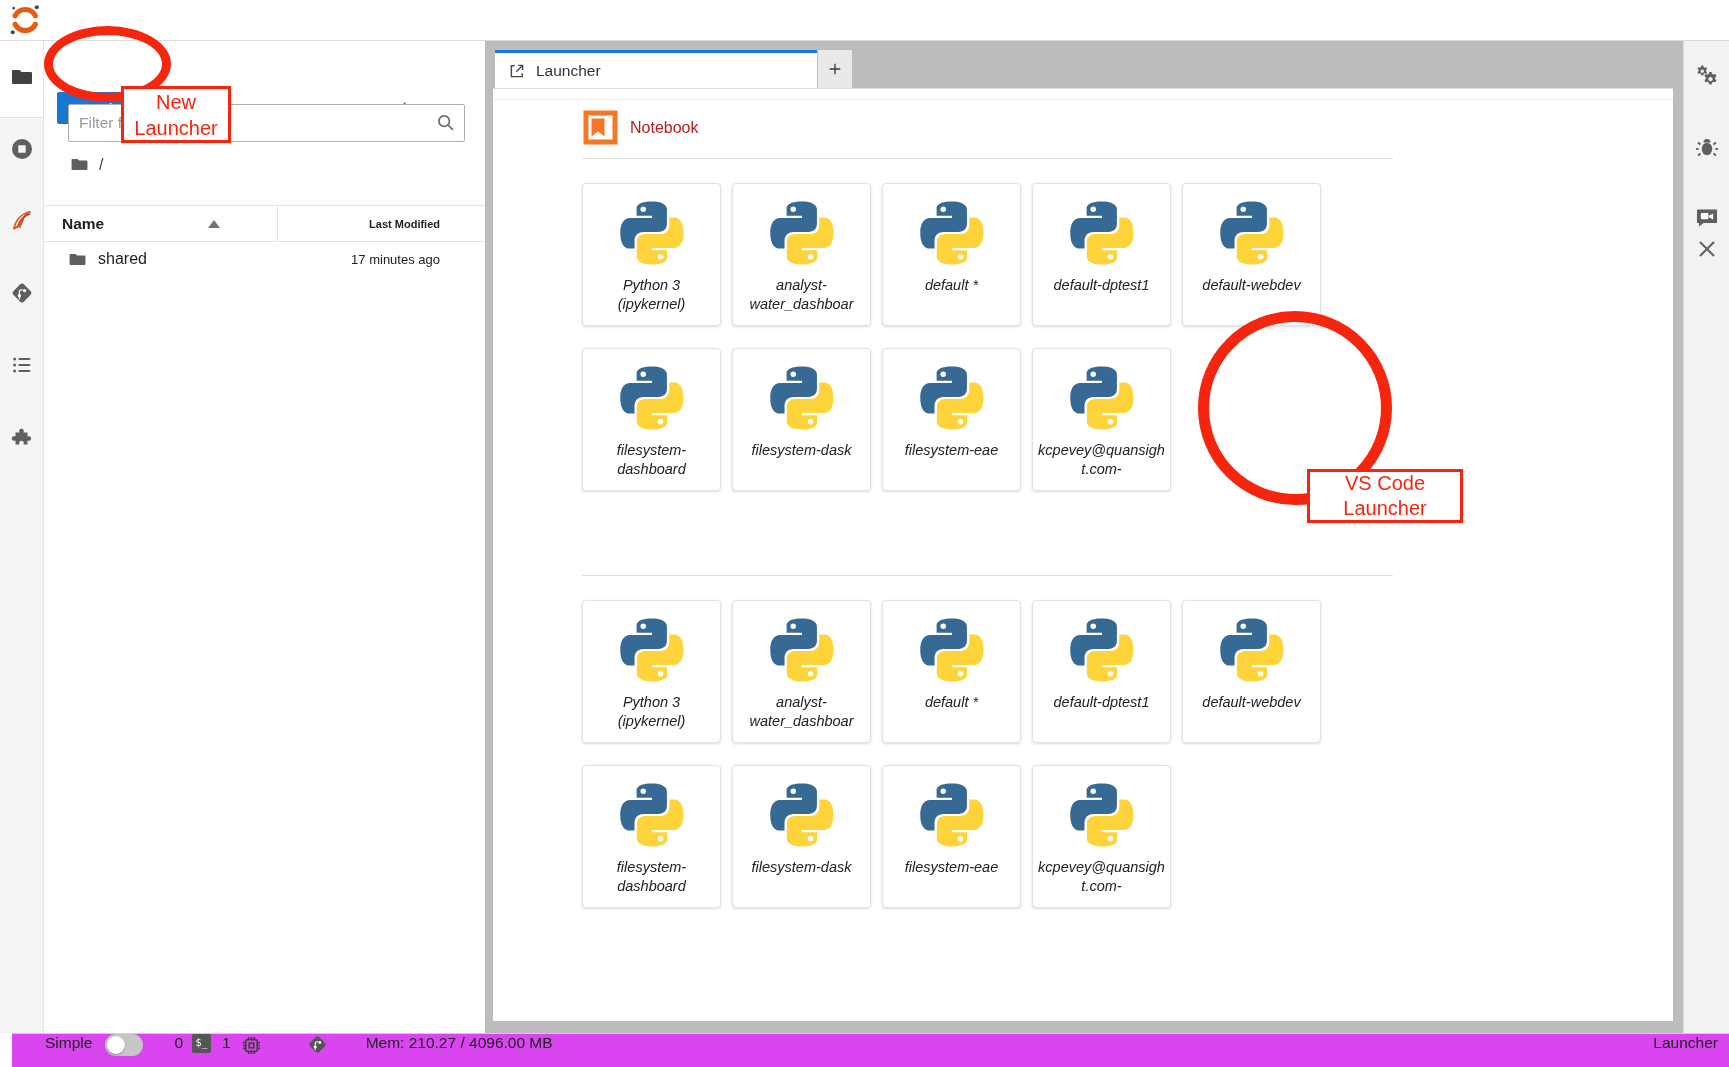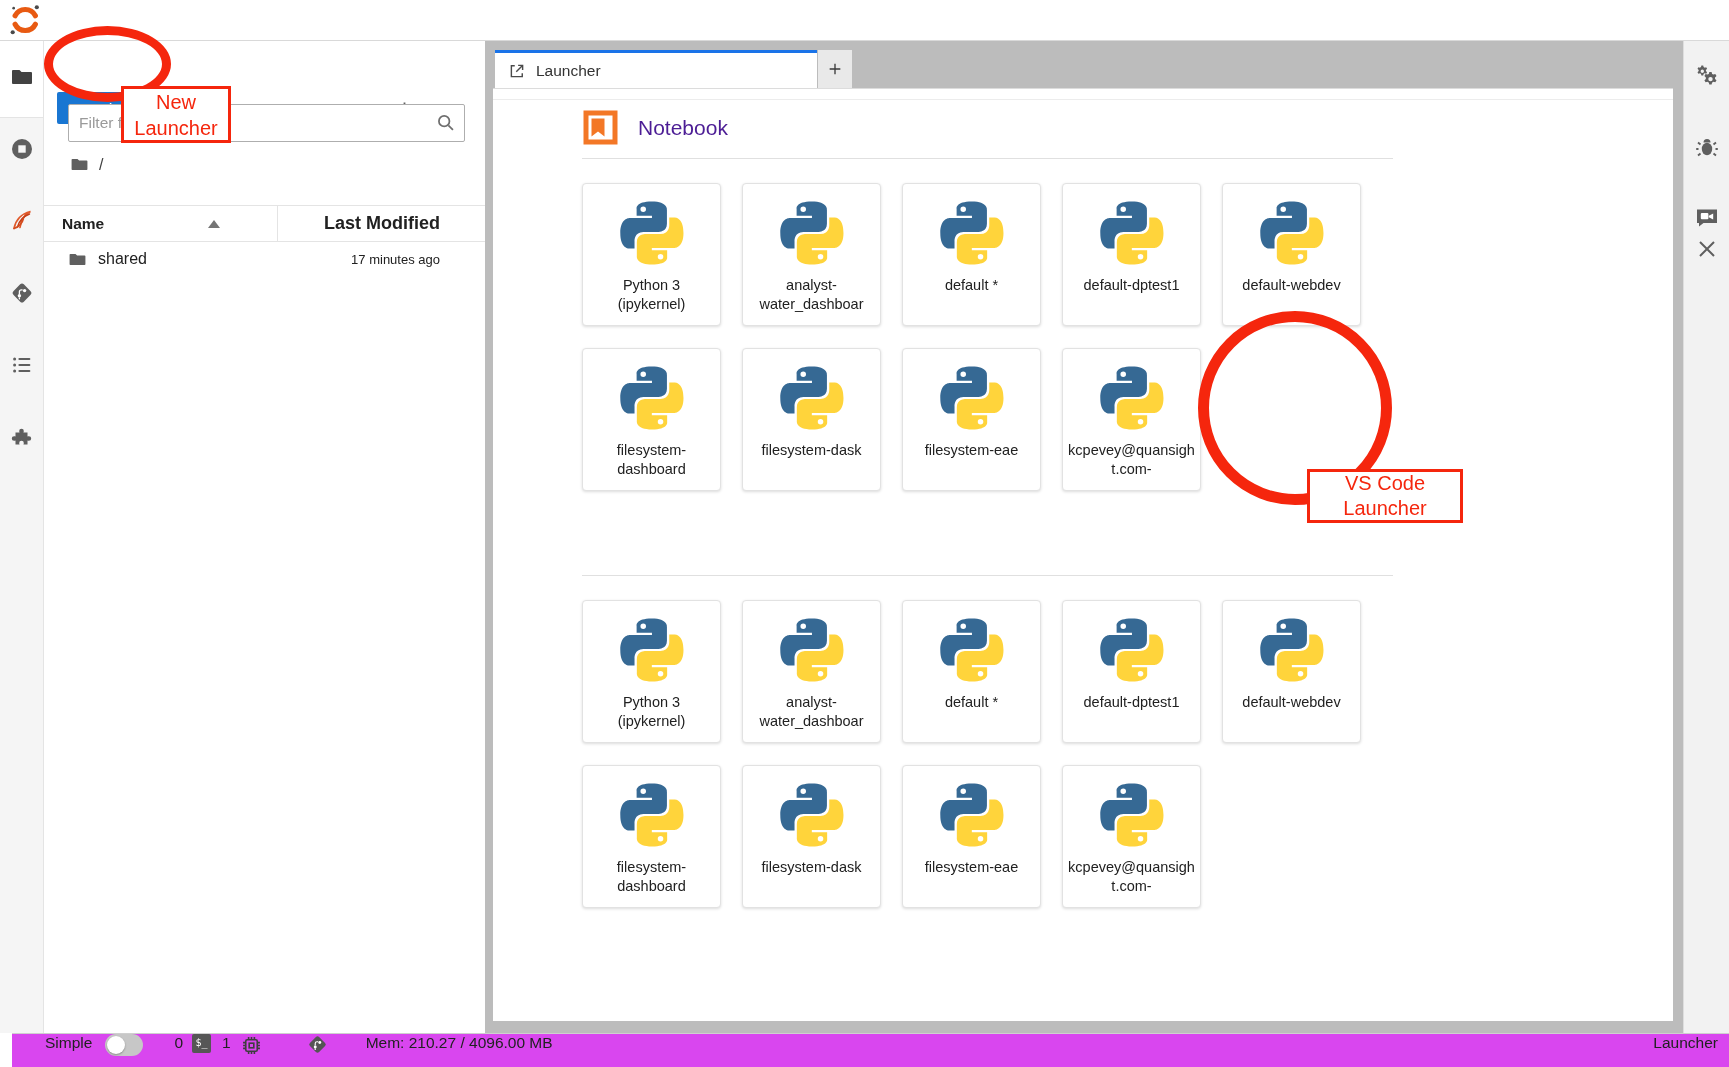--- a/index.html
+++ b/index.html
@@ -59,21 +59,21 @@
     border-top:1px solid #e4e4e4; border-bottom:1px solid #e4e4e4;
     display:flex; align-items:center;
   }
   #fb-header .colname { margin-left:18px; font-size:15.5px; color:#212121; font-weight:bold; }
   #sort-asc-icon {
     width:0; height:0; margin-left:104px;
     border-left:6px solid transparent; border-right:6px solid transparent;
     border-bottom:8px solid #757575;
   }
   #fb-header .colsep { position:absolute; left:233px; top:0; bottom:0; width:1px; background:#e4e4e4; }
-  #fb-header .colmod { position:absolute; right:45px; font-size:18px; font-weight:bold; color:#212121; }
+  #fb-header .colmod { position:absolute; right:45px; font-size:11px; font-weight:bold; color:#212121; }
   #fb-rows { position:absolute; left:0; top:201px; width:441px; }
   .fb-row { height:34px; display:flex; align-items:center; position:relative; }
   .fb-row svg { width:19px; height:19px; margin-left:24px; }
   .fb-row .fname { margin-left:11px; font-size:16px; color:#212121; }
   .fb-row .fmod { position:absolute; right:45px; font-size:13px; color:#212121; }
   
   #dock {
     position:absolute; left:485px; top:41px; width:1198px; height:992px;
     background:#bcbcbc;
   }
@@ -91,23 +91,23 @@
   #tab-add svg { width:16px; height:16px; }
   #dock-content {
     position:absolute; left:8px; top:47px; width:1180px; height:933px;
     background:#fff; border-top:1px solid #dcdcdc; overflow:hidden;
   }
   #launcher-topline { position:absolute; left:0; top:10px; width:100%; height:1px; background:#ececec; }
   #launcher-body { position:absolute; left:0; top:11px; width:100%; height:922px; padding:9px 0 0 89px; overflow:hidden; }
   .section-header { display:flex; align-items:center; }
   .section-icon { width:37px; height:37px; flex:none; }
   .section-icon svg { width:100%; height:100%; display:block; }
-  .section-title { margin-left:19px; font-size:21px; color:#4c1d95; }
+  .section-title { margin-left:11px; font-size:16px; color:#b91c1c; }
   .section-rule { width:811px; height:1px; background:#e0e0e0; margin-top:12px; }
-  .card-row { display:flex; gap:21px; margin-top:24px; }
+  .card-row { display:flex; gap:11px; margin-top:24px;font-style:italic; }
   .card-row + .card-row { margin-top:22px; }
   .launch-card {
     width:139px; min-height:139px; background:#fff;
     border:1px solid #e2e2e2; border-radius:4px;
     box-shadow:0 1px 3px rgba(0,0,0,.14);
     display:flex; flex-direction:column; align-items:center;
     padding:17px 5px 11px; cursor:pointer;
   }
   .launch-card .card-icon { height:64px; display:flex; align-items:center; justify-content:center; }
   .launch-card .card-icon svg { width:64px; height:64px; }

